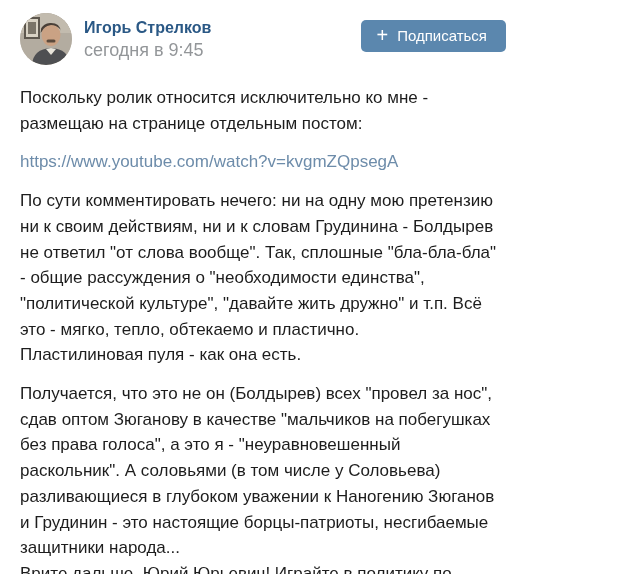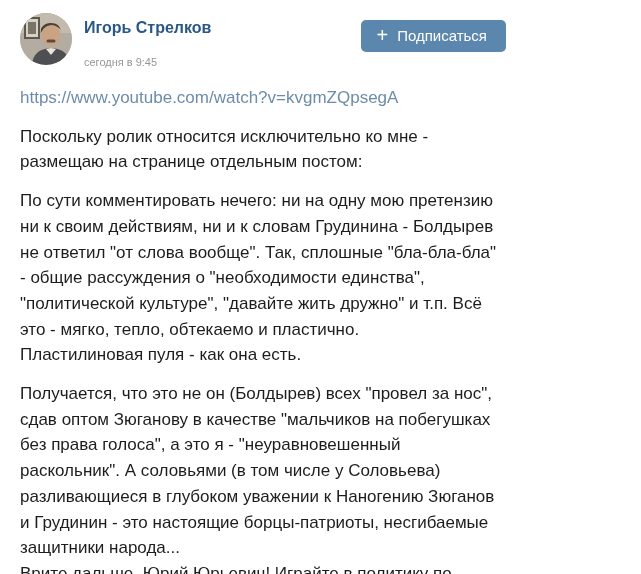--- a/index.html
+++ b/index.html
@@ -39,23 +39,23 @@
     display: inline-block;
     color: #2a5885;
     font-weight: bold;
     font-size: 16px;
     line-height: 20px;
     text-decoration: none;
     cursor: pointer;
   }
   .post-date {
     display: block;
-    margin-top: 15px;
+    margin-top: 3px;
     color: #939699;
-    font-size: 11px;
+    font-size: 18px;
     line-height: 19px;
     cursor: pointer;
   }
   .subscribe-btn {
     position: absolute;
     right: 14px;
     top: 20px;
     height: 32px;
     padding: 0 19px 0 15px;
     background: #5b87ae;
@@ -130,22 +130,22 @@
     </div>
 
     <button class="subscribe-btn">
       <span class="plus-icon">+</span>
       <span>Подписаться</span>
     </button>
 
   </div>
 
   <div class="post-body">
+    <p>Поскольку ролик относится исключительно ко мне - размещаю на странице отдельным постом:</p>
     <p><a class="yt-link">https://www.youtube.com/watch?v=kvgmZQpsegA</a></p>
-    <p>Поскольку ролик относится исключительно ко мне - размещаю на странице отдельным постом:</p>
     <p>По сути комментировать нечего: ни на одну мою претензию ни к своим действиям, ни и к словам Грудинина - Болдырев не ответил "от слова вообще". Так, сплошные "бла-бла-бла" - общие рассуждения о "необходимости единства", "политической культуре", "давайте жить дружно" и т.п. Всё это - мягко, тепло, обтекаемо и пластично.
 Пластилиновая пуля - как она есть.</p>
     <p>Получается, что это не он (Болдырев) всех "провел за нос", сдав оптом Зюганову в качестве "мальчиков на побегушках без права голоса", а это я - "неуравновешенный раскольник". А соловьями (в том числе у Соловьева) разливающиеся в глубоком уважении к Наногению Зюганов и Грудинин - это настоящие борцы-патриоты, несгибаемые защитники народа...
 Врите дальше, Юрий Юрьевич! Играйте в политику по правилам, предложенным шулерами из Апэшэчки. Многих и многих Вы еще сможете обмануть своими насквозь фальшивыми, но грамотно упакованными словесами. Но не меня.
 Резиновое изделие. И разговаривать с вами (во множественном числе) больше не буду. И руки не подам никогда. Точка.</p>
   </div>
 
 </div>
 
 </body></html>

